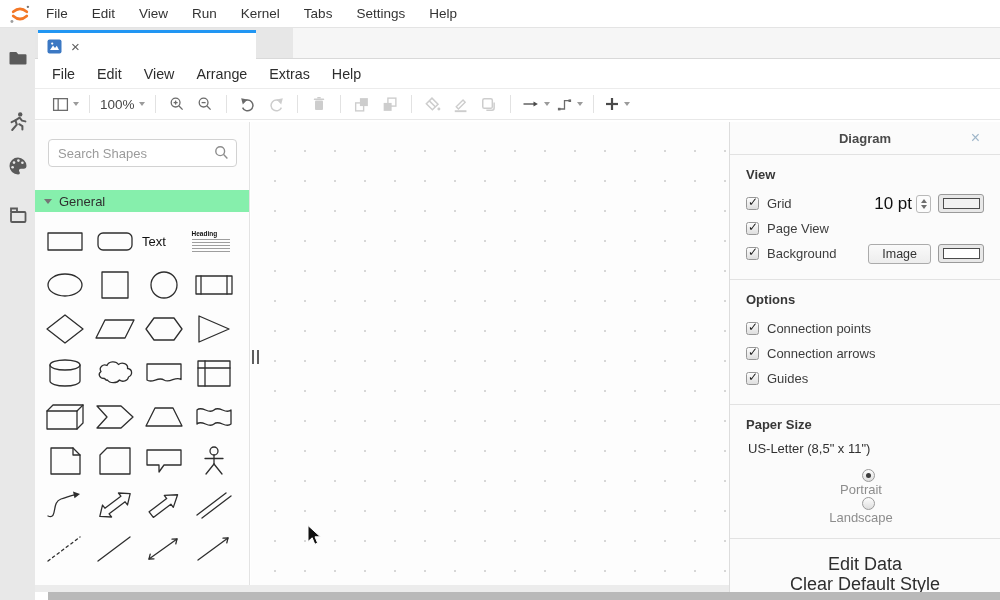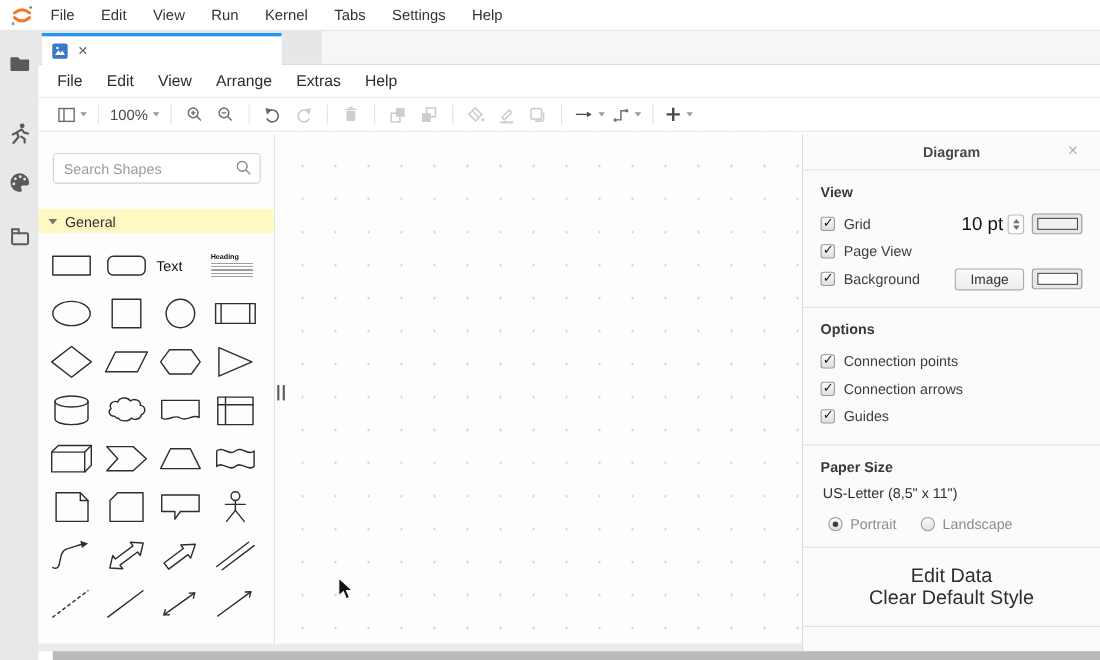--- a/index.html
+++ b/index.html
@@ -49,21 +49,21 @@
   #dio-content { position:absolute; top:62px; left:0; right:0; bottom:0; }
 
   
   #shapes-panel { position:absolute; left:0; top:0; bottom:7px; width:215px; background:#fdfdfd;
     border-right:1px solid #e3e3e3; overflow:hidden; }
   #search-box { position:relative; margin:17px 12px 0 13px; }
   #search-input { width:100%; height:28px; border:1px solid #d2d2d2; border-radius:4px; background:#fff;
     padding:0 26px 0 9px; font-size:13px; color:#333; outline:none; font-family:inherit; }
   #search-input::placeholder { color:#9b9b9b; }
   #search-icon { position:absolute; right:8px; top:6px; width:15px; height:15px; color:#8d8d8d; }
-  #general-header { margin-top:23px; height:22px; background:#fef9c3; display:flex; align-items:center;
+  #general-header { margin-top:23px; height:22px; background:#86efac; display:flex; align-items:center;
     padding-left:9px; cursor:default; }
   #general-header .tri { width:0; height:0; border-left:4px solid transparent; border-right:4px solid transparent;
     border-top:5px solid #757575; margin-right:7px; }
   #general-label { font-size:13px; color:#2f2f2f; }
   #shapes-grid { display:grid; grid-template-columns:repeat(4,1fr); padding:7px 8px 0 8px; }
   .shape-cell { height:44px; display:flex; align-items:center; justify-content:flex-start; cursor:default; }
   .shape-svg { width:44px; height:32px; }
   .shape-svg * { stroke:#2e2e2e; stroke-width:1.3; fill:none; stroke-linejoin:round; stroke-linecap:round; }
   .shape-svg .f { fill:#2e2e2e; stroke:none; }
   .shape-text { font-size:13px; color:#111; }
@@ -102,21 +102,21 @@
     display:flex; flex-direction:column; align-items:center; justify-content:center; cursor:default; }
   .stepper .up { width:0; height:0; border-left:3px solid transparent; border-right:3px solid transparent;
     border-bottom:4px solid #6f6f6f; margin-bottom:2px; }
   .stepper .dn { width:0; height:0; border-left:3px solid transparent; border-right:3px solid transparent;
     border-top:4px solid #6f6f6f; }
   .swatch { width:46px; height:19px; border:1px solid #9a9a9a; border-radius:3px; background:#e8e8e8;
     display:flex; align-items:center; justify-content:center; margin-left:7px; cursor:default; }
   .swatch-inner { width:37px; height:11px; border:1px solid #4c4c4c; background:#fff; }
   .btn { border:1px solid #ababab; border-radius:3px; background:linear-gradient(#fafafa,#ededed);
     font-size:12.5px; color:#333; padding:2px 13px; font-family:inherit; cursor:default; }
-  .radio-row { display:flex; align-items:center; margin-top:13px; padding-left:7px; }
+  .radio-row { display:flex; align-items:center; margin-top:13px; padding-left:7px;flex-direction:column; }
   .radio { width:13px; height:13px; border:1px solid #9a9a9a; border-radius:50%;
     background:linear-gradient(#fdfdfd,#dedede); position:relative; flex:0 0 auto; }
   .radio.selected::after { content:""; position:absolute; left:3px; top:3px; width:5px; height:5px;
     border-radius:50%; background:#3c3c3c; }
   .radio-label { margin:0 22px 0 7px; color:#8d8d8d; }
   #paper-value { margin:2px 0 0 2px; color:#303030; cursor:default; }
   #fp-links { padding:15px 0 16px 0; border-bottom:1px solid #e2e2e2; text-align:center; }
   .fp-link { font-size:18px; color:#2e2e2e; line-height:20px; cursor:default; }
 
   

